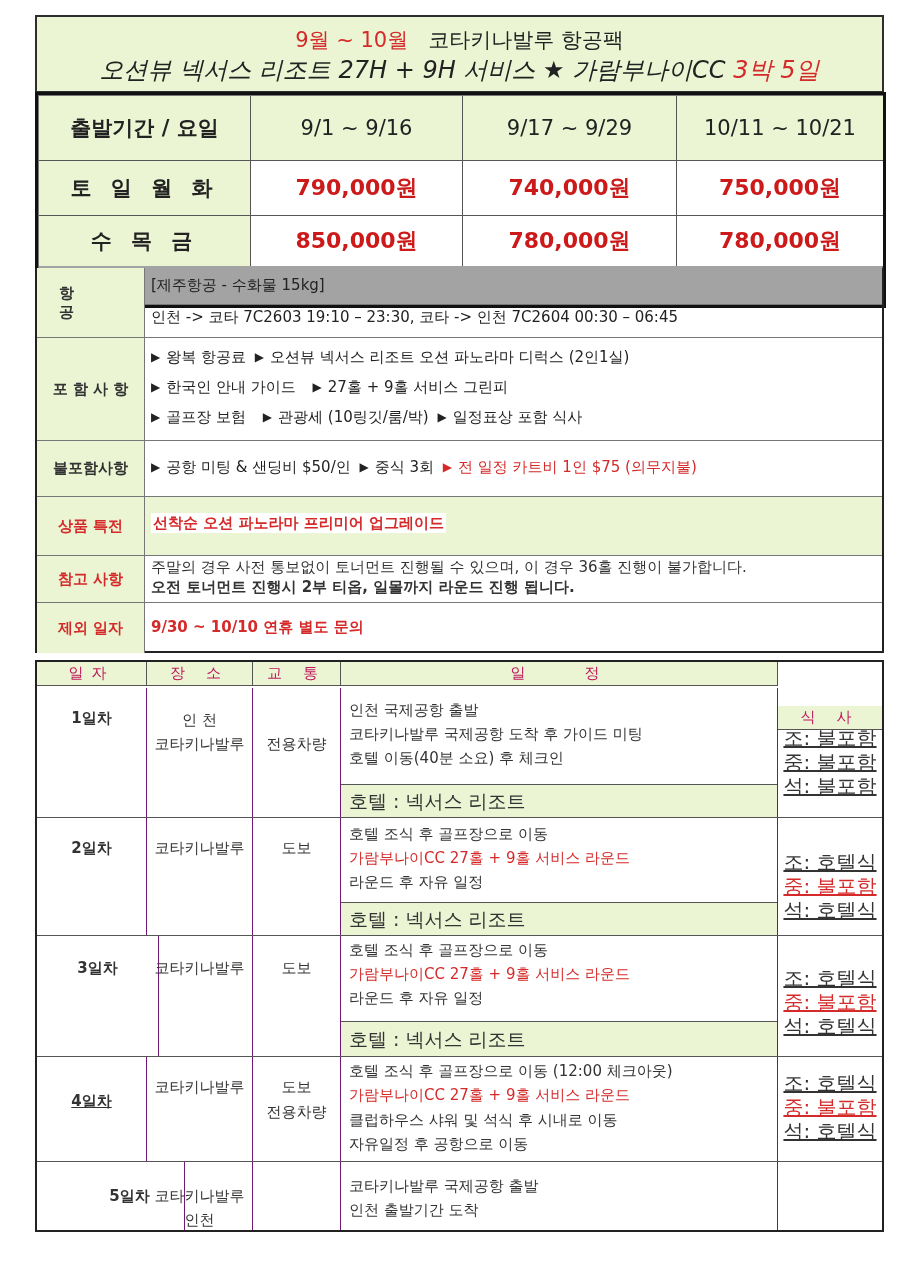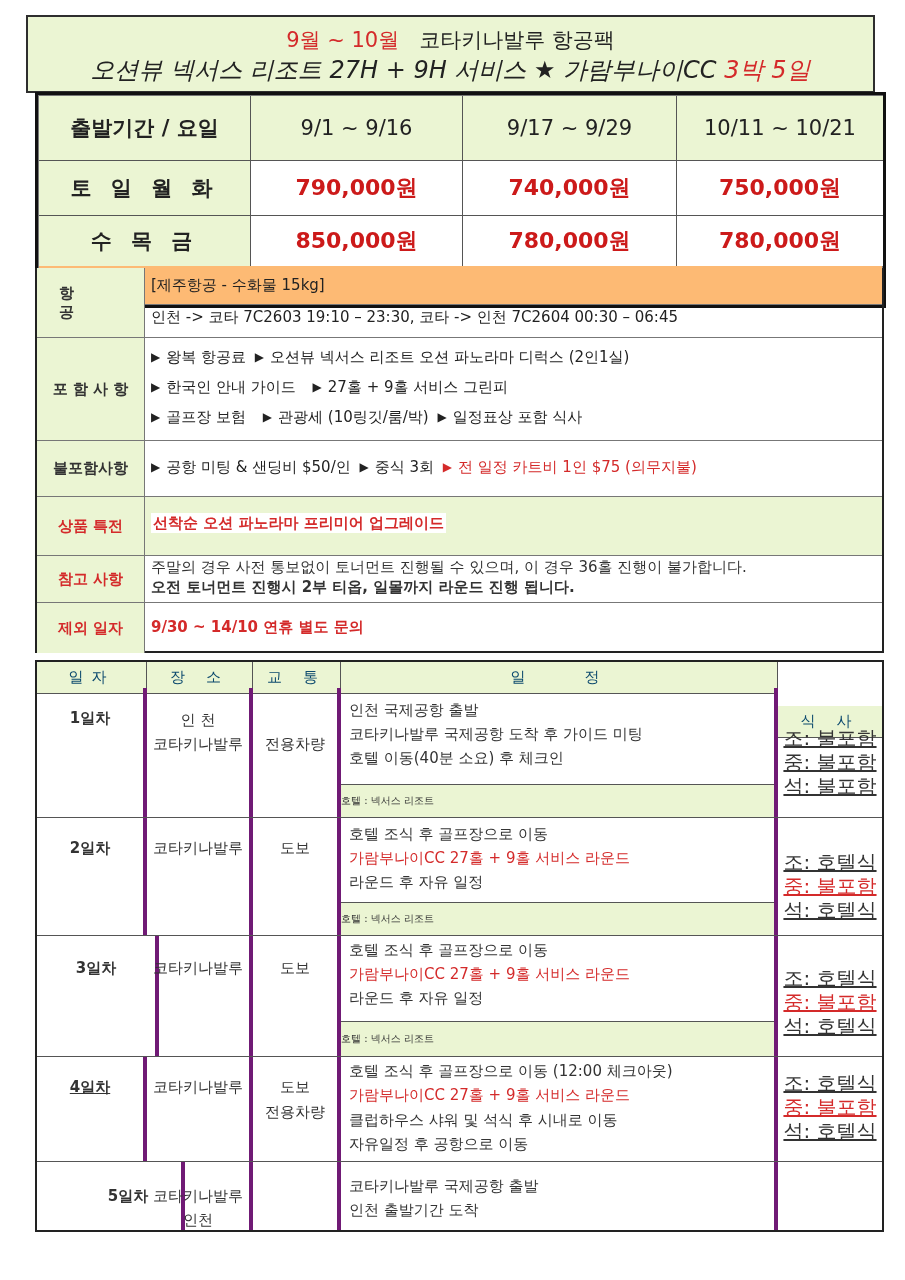--- a/index.html
+++ b/index.html
@@ -3,32 +3,32 @@
 <meta charset="utf-8">
 <style>
   * { box-sizing: border-box; margin: 0; padding: 0; }
   html, body { width: 905px; height: 1280px; background: #ffffff; overflow: hidden; }
   body { position: relative; font-family: "DejaVu Sans", "Liberation Sans", sans-serif; color: #222222; }
 
   .abs { position: absolute; }
 
   
   #header {
-    left: 26px; top: 15px; width: 849px; height: 78px;
+    left: 35px; top: 15px; width: 849px; height: 78px;
     background: #ebf5d3; border: 2px solid #2e2e2e;
     text-align: center;
   }
   #header .line1 { position: absolute; left: 0; right: 0; top: 10px; font-size: 21px; line-height: 26px; color: #222; }
   #header .line2 { position: absolute; left: 0; right: 0; top: 40px; font-size: 24px; line-height: 26px; color: #222; font-style: italic; }
   .red { color: #d42a2a; }
 
   
   #price {
     left: 35px; top: 92px; width: 851px; height: 216px;
-    border: 3px solid #111111; background: #fdba74;
+    border: 3px solid #111111; background: #a3a3a3;
   }
   #price .inner { position: absolute; left: 0; top: 0; right: 0; bottom: 0; border: 1px solid #777; }
   .pcell {
     position: absolute; display: flex; align-items: center; justify-content: center;
     border-right: 1px solid #555; border-bottom: 1px solid #555;
   }
   .pcell.hdr { background: #ebf5d3; font-size: 21px; color: #222; }
   .pcell.lbl { background: #ebf5d3; font-size: 21px; font-weight: bold; color: #222; letter-spacing: 6px; }
   .pcell.val { background: #fff; font-size: 22px; font-weight: bold; color: #cc1a1a; }
   .pcell.ptitle { font-weight: bold; letter-spacing: 0; }
@@ -55,36 +55,36 @@
   .arrow { font-size: 12px; margin-right: 6px; display: inline-block; vertical-align: 1px; }
   .green-bg { background: #ebf5d3; }
   .hl-white { background: #ffffff; color: #d42a2a; font-weight: bold; padding: 1px 2px; }
 
   
   #sched {
     left: 35px; top: 660px; width: 849px; height: 572px;
     border: 2px solid #222;
   }
   .shdr {
-    position: absolute; top: 0; height: 32px; background: #ebf5d3;
+    position: absolute; top: 0; height: 24px; background: #ebf5d3;
     border-right: 1px solid #555; border-bottom: 1px solid #555;
     display: flex; align-items: center; justify-content: center;
-    font-size: 15px; color: #0c4a6e; letter-spacing: 8px;
+    font-size: 15px; color: #be185d; letter-spacing: 8px;
   }
   .srow { position: absolute; left: 0; right: 0; border-bottom: 1px solid #555; }
   .srow.last { border-bottom: 0; }
-  .scell { position: absolute; top: 0; bottom: 0; border-right: 4px solid #701a75; font-size: 15px; color: #333; text-align: center; }
+  .scell { position: absolute; top: 0; bottom: 0; border-right: 1px solid #701a75; font-size: 15px; color: #333; text-align: center; }
   .scell.nob { border-right: 0; }
   .scell .t { position: absolute; left: 0; right: 0; line-height: 24px; }
   .scell.plan { text-align: left; }
   .scell.plan .pl { position: absolute; left: 8px; white-space: nowrap; line-height: 24px; }
   .hotel {
     position: absolute; left: 0; right: 0; bottom: 0; height: 33px;
     background: #ebf5d3; border-top: 1px solid #555;
-    line-height: 32px; font-size: 10px; color: #333;
+    padding-left: 8px; line-height: 32px; font-size: 19px; color: #333;
   }
   .meal { position: absolute; left: 0; right: 0; line-height: 24px; text-align: center; font-size: 20px; text-decoration: underline; }
   .meal.red { color: #d42a2a; }
   .red-text { color: #d42a2a; }
 </style>
 </head>
 <body>
 
 <div id="header" class="abs">
   <div class="line1">
@@ -169,21 +169,21 @@
     <div class="ilabel redlbl">참고 사항</div>
     <div class="icontent">
       <div class="ln" style="top:2px;font-weight:normal;color:#333;">주말의 경우 사전 통보없이 토너먼트 진행될 수 있으며, 이 경우 36홀 진행이 불가합니다.</div>
       <div class="ln" style="top:22px;font-weight:bold;color:#333;">오전 토너먼트 진행시 2부 티옵, 일몰까지 라운드 진행 됩니다.</div>
     </div>
   </div>
 
   <div class="irow" style="top:335px;height:50px;border-bottom:0;">
     <div class="ilabel redlbl">제외 일자</div>
     <div class="icontent">
-      <div class="ln red-text" style="top:15px;font-weight:bold;">9/30 ~ 14/10 연휴 별도 문의</div>
+      <div class="ln red-text" style="top:15px;font-weight:bold;">9/30 ~ 10/10 연휴 별도 문의</div>
     </div>
   </div>
 </div>
 
 <div id="sched" class="abs">
 
   <div class="shdr" style="left:0;width:110px;">일자</div>
   <div class="shdr" style="left:110px;width:106px;">장 소</div>
   <div class="shdr" style="left:216px;width:88px;">교 통</div>
   <div class="shdr" style="left:304px;width:437px;white-space:pre;">일    정</div>
@@ -254,21 +254,21 @@
     </div>
     <div class="scell nob" style="left:741px;width:104px;">
       <div class="meal" style="top:30px;">조: 호텔식</div>
       <div class="meal red" style="top:54px;">중: 불포함</div>
       <div class="meal" style="top:78px;">석: 호텔식</div>
     </div>
   </div>
 
   <div class="srow" style="top:395px;height:105px;">
     <div class="scell" style="left:0;width:110px;">
-        <div class="t" style="top:18px;font-weight:bold;text-decoration:underline;">4일차</div>
+        <div class="t" style="top:32px;font-weight:bold;text-decoration:underline;">4일차</div>
       </div>
     <div class="scell" style="left:110px;width:106px;">
         <div class="t" style="top:18px;">코타키나발루</div>
       </div>
     <div class="scell" style="left:216px;width:88px;">
       <div class="t" style="top:18px;">도보</div>
       <div class="t" style="top:43px;">전용차량</div>
     </div>
     <div class="scell plan" style="left:304px;width:437px;">
       <div class="pl" style="top:2px;">호텔 조식 후 골프장으로 이동 (12:00 체크아웃)</div>

